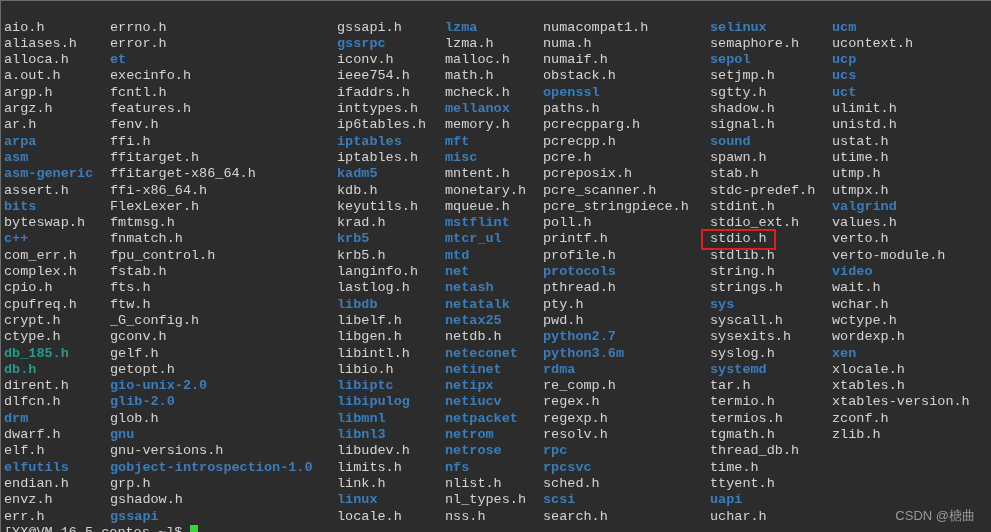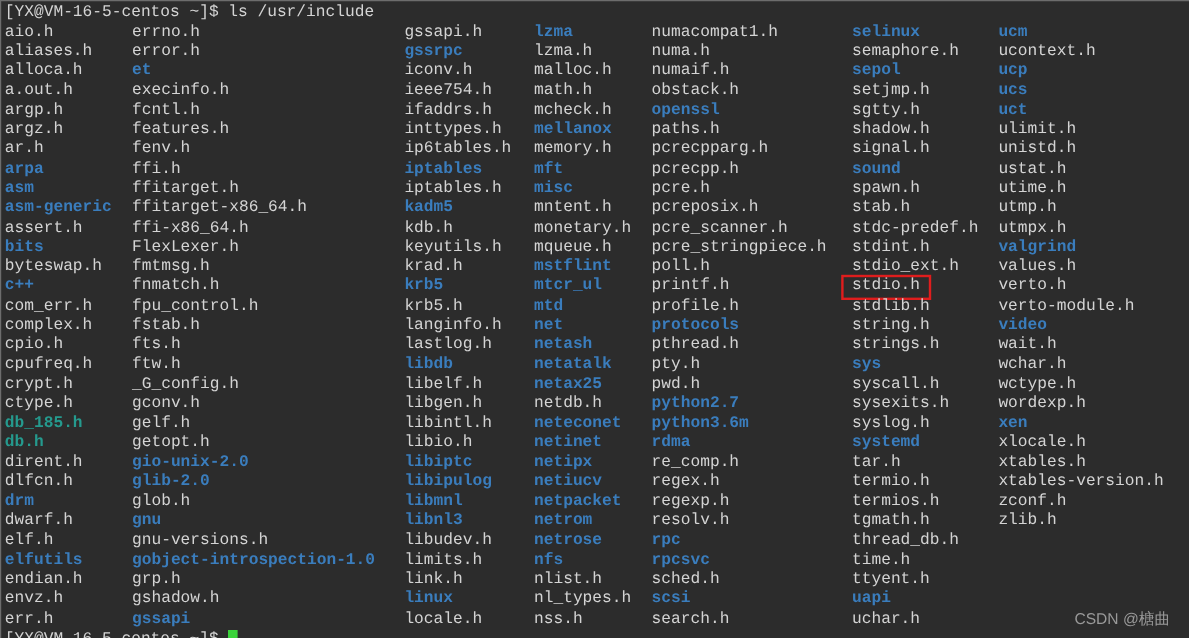--- a/index.html
+++ b/index.html
@@ -33,21 +33,20 @@
     position:absolute;right:16px;bottom:8px;
     font-family:"Liberation Sans","DejaVu Sans",sans-serif;
     font-size:13px;color:var(--wm,#999999);
   }
 </style>
 </head>
 <body>
 
 <div id="term">
 
-  <div class="pline" id="prompt-line-1"><span>[YX@VM-16-5-centos ~]$</span><span class="cmd">ls /usr/include</span></div>
 
   <div id="listing">
       <div class="col" style="left: 4px;"><div class="row" style="height: 16.3px;"><span class="ent t-f">aio.h</span></div><div class="row" style="height: 16.3px;"><span class="ent t-f">aliases.h</span></div><div class="row" style="height: 16.3px;"><span class="ent t-f">alloca.h</span></div><div class="row" style="height: 16.3px;"><span class="ent t-f">a.out.h</span></div><div class="row" style="height: 16.3px;"><span class="ent t-f">argp.h</span></div><div class="row" style="height: 16.3px;"><span class="ent t-f">argz.h</span></div><div class="row" style="height: 16.3px;"><span class="ent t-f">ar.h</span></div><div class="row" style="height: 16.3px;"><span class="ent t-d">arpa</span></div><div class="row" style="height: 16.3px;"><span class="ent t-d">asm</span></div><div class="row" style="height: 16.3px;"><span class="ent t-d">asm-generic</span></div><div class="row" style="height: 16.3px;"><span class="ent t-f">assert.h</span></div><div class="row" style="height: 16.3px;"><span class="ent t-d">bits</span></div><div class="row" style="height: 16.3px;"><span class="ent t-f">byteswap.h</span></div><div class="row" style="height: 16.3px;"><span class="ent t-d">c++</span></div><div class="row" style="height: 16.3px;"><span class="ent t-f">com_err.h</span></div><div class="row" style="height: 16.3px;"><span class="ent t-f">complex.h</span></div><div class="row" style="height: 16.3px;"><span class="ent t-f">cpio.h</span></div><div class="row" style="height: 16.3px;"><span class="ent t-f">cpufreq.h</span></div><div class="row" style="height: 16.3px;"><span class="ent t-f">crypt.h</span></div><div class="row" style="height: 16.3px;"><span class="ent t-f">ctype.h</span></div><div class="row" style="height: 16.3px;"><span class="ent t-l">db_185.h</span></div><div class="row" style="height: 16.3px;"><span class="ent t-l">db.h</span></div><div class="row" style="height: 16.3px;"><span class="ent t-f">dirent.h</span></div><div class="row" style="height: 16.3px;"><span class="ent t-f">dlfcn.h</span></div><div class="row" style="height: 16.3px;"><span class="ent t-d">drm</span></div><div class="row" style="height: 16.3px;"><span class="ent t-f">dwarf.h</span></div><div class="row" style="height: 16.3px;"><span class="ent t-f">elf.h</span></div><div class="row" style="height: 16.3px;"><span class="ent t-d">elfutils</span></div><div class="row" style="height: 16.3px;"><span class="ent t-f">endian.h</span></div><div class="row" style="height: 16.3px;"><span class="ent t-f">envz.h</span></div><div class="row" style="height: 16.3px;"><span class="ent t-f">err.h</span></div></div>
       <div class="col" style="left: 110px;"><div class="row" style="height: 16.3px;"><span class="ent t-f">errno.h</span></div><div class="row" style="height: 16.3px;"><span class="ent t-f">error.h</span></div><div class="row" style="height: 16.3px;"><span class="ent t-d">et</span></div><div class="row" style="height: 16.3px;"><span class="ent t-f">execinfo.h</span></div><div class="row" style="height: 16.3px;"><span class="ent t-f">fcntl.h</span></div><div class="row" style="height: 16.3px;"><span class="ent t-f">features.h</span></div><div class="row" style="height: 16.3px;"><span class="ent t-f">fenv.h</span></div><div class="row" style="height: 16.3px;"><span class="ent t-f">ffi.h</span></div><div class="row" style="height: 16.3px;"><span class="ent t-f">ffitarget.h</span></div><div class="row" style="height: 16.3px;"><span class="ent t-f">ffitarget-x86_64.h</span></div><div class="row" style="height: 16.3px;"><span class="ent t-f">ffi-x86_64.h</span></div><div class="row" style="height: 16.3px;"><span class="ent t-f">FlexLexer.h</span></div><div class="row" style="height: 16.3px;"><span class="ent t-f">fmtmsg.h</span></div><div class="row" style="height: 16.3px;"><span class="ent t-f">fnmatch.h</span></div><div class="row" style="height: 16.3px;"><span class="ent t-f">fpu_control.h</span></div><div class="row" style="height: 16.3px;"><span class="ent t-f">fstab.h</span></div><div class="row" style="height: 16.3px;"><span class="ent t-f">fts.h</span></div><div class="row" style="height: 16.3px;"><span class="ent t-f">ftw.h</span></div><div class="row" style="height: 16.3px;"><span class="ent t-f">_G_config.h</span></div><div class="row" style="height: 16.3px;"><span class="ent t-f">gconv.h</span></div><div class="row" style="height: 16.3px;"><span class="ent t-f">gelf.h</span></div><div class="row" style="height: 16.3px;"><span class="ent t-f">getopt.h</span></div><div class="row" style="height: 16.3px;"><span class="ent t-d">gio-unix-2.0</span></div><div class="row" style="height: 16.3px;"><span class="ent t-d">glib-2.0</span></div><div class="row" style="height: 16.3px;"><span class="ent t-f">glob.h</span></div><div class="row" style="height: 16.3px;"><span class="ent t-d">gnu</span></div><div class="row" style="height: 16.3px;"><span class="ent t-f">gnu-versions.h</span></div><div class="row" style="height: 16.3px;"><span class="ent t-d">gobject-introspection-1.0</span></div><div class="row" style="height: 16.3px;"><span class="ent t-f">grp.h</span></div><div class="row" style="height: 16.3px;"><span class="ent t-f">gshadow.h</span></div><div class="row" style="height: 16.3px;"><span class="ent t-d">gssapi</span></div></div>
       <div class="col" style="left: 337px;"><div class="row" style="height: 16.3px;"><span class="ent t-f">gssapi.h</span></div><div class="row" style="height: 16.3px;"><span class="ent t-d">gssrpc</span></div><div class="row" style="height: 16.3px;"><span class="ent t-f">iconv.h</span></div><div class="row" style="height: 16.3px;"><span class="ent t-f">ieee754.h</span></div><div class="row" style="height: 16.3px;"><span class="ent t-f">ifaddrs.h</span></div><div class="row" style="height: 16.3px;"><span class="ent t-f">inttypes.h</span></div><div class="row" style="height: 16.3px;"><span class="ent t-f">ip6tables.h</span></div><div class="row" style="height: 16.3px;"><span class="ent t-d">iptables</span></div><div class="row" style="height: 16.3px;"><span class="ent t-f">iptables.h</span></div><div class="row" style="height: 16.3px;"><span class="ent t-d">kadm5</span></div><div class="row" style="height: 16.3px;"><span class="ent t-f">kdb.h</span></div><div class="row" style="height: 16.3px;"><span class="ent t-f">keyutils.h</span></div><div class="row" style="height: 16.3px;"><span class="ent t-f">krad.h</span></div><div class="row" style="height: 16.3px;"><span class="ent t-d">krb5</span></div><div class="row" style="height: 16.3px;"><span class="ent t-f">krb5.h</span></div><div class="row" style="height: 16.3px;"><span class="ent t-f">langinfo.h</span></div><div class="row" style="height: 16.3px;"><span class="ent t-f">lastlog.h</span></div><div class="row" style="height: 16.3px;"><span class="ent t-d">libdb</span></div><div class="row" style="height: 16.3px;"><span class="ent t-f">libelf.h</span></div><div class="row" style="height: 16.3px;"><span class="ent t-f">libgen.h</span></div><div class="row" style="height: 16.3px;"><span class="ent t-f">libintl.h</span></div><div class="row" style="height: 16.3px;"><span class="ent t-f">libio.h</span></div><div class="row" style="height: 16.3px;"><span class="ent t-d">libiptc</span></div><div class="row" style="height: 16.3px;"><span class="ent t-d">libipulog</span></div><div class="row" style="height: 16.3px;"><span class="ent t-d">libmnl</span></div><div class="row" style="height: 16.3px;"><span class="ent t-d">libnl3</span></div><div class="row" style="height: 16.3px;"><span class="ent t-f">libudev.h</span></div><div class="row" style="height: 16.3px;"><span class="ent t-f">limits.h</span></div><div class="row" style="height: 16.3px;"><span class="ent t-f">link.h</span></div><div class="row" style="height: 16.3px;"><span class="ent t-d">linux</span></div><div class="row" style="height: 16.3px;"><span class="ent t-f">locale.h</span></div></div>
       <div class="col" style="left: 445px;"><div class="row" style="height: 16.3px;"><span class="ent t-d">lzma</span></div><div class="row" style="height: 16.3px;"><span class="ent t-f">lzma.h</span></div><div class="row" style="height: 16.3px;"><span class="ent t-f">malloc.h</span></div><div class="row" style="height: 16.3px;"><span class="ent t-f">math.h</span></div><div class="row" style="height: 16.3px;"><span class="ent t-f">mcheck.h</span></div><div class="row" style="height: 16.3px;"><span class="ent t-d">mellanox</span></div><div class="row" style="height: 16.3px;"><span class="ent t-f">memory.h</span></div><div class="row" style="height: 16.3px;"><span class="ent t-d">mft</span></div><div class="row" style="height: 16.3px;"><span class="ent t-d">misc</span></div><div class="row" style="height: 16.3px;"><span class="ent t-f">mntent.h</span></div><div class="row" style="height: 16.3px;"><span class="ent t-f">monetary.h</span></div><div class="row" style="height: 16.3px;"><span class="ent t-f">mqueue.h</span></div><div class="row" style="height: 16.3px;"><span class="ent t-d">mstflint</span></div><div class="row" style="height: 16.3px;"><span class="ent t-d">mtcr_ul</span></div><div class="row" style="height: 16.3px;"><span class="ent t-d">mtd</span></div><div class="row" style="height: 16.3px;"><span class="ent t-d">net</span></div><div class="row" style="height: 16.3px;"><span class="ent t-d">netash</span></div><div class="row" style="height: 16.3px;"><span class="ent t-d">netatalk</span></div><div class="row" style="height: 16.3px;"><span class="ent t-d">netax25</span></div><div class="row" style="height: 16.3px;"><span class="ent t-f">netdb.h</span></div><div class="row" style="height: 16.3px;"><span class="ent t-d">neteconet</span></div><div class="row" style="height: 16.3px;"><span class="ent t-d">netinet</span></div><div class="row" style="height: 16.3px;"><span class="ent t-d">netipx</span></div><div class="row" style="height: 16.3px;"><span class="ent t-d">netiucv</span></div><div class="row" style="height: 16.3px;"><span class="ent t-d">netpacket</span></div><div class="row" style="height: 16.3px;"><span class="ent t-d">netrom</span></div><div class="row" style="height: 16.3px;"><span class="ent t-d">netrose</span></div><div class="row" style="height: 16.3px;"><span class="ent t-d">nfs</span></div><div class="row" style="height: 16.3px;"><span class="ent t-f">nlist.h</span></div><div class="row" style="height: 16.3px;"><span class="ent t-f">nl_types.h</span></div><div class="row" style="height: 16.3px;"><span class="ent t-f">nss.h</span></div></div>
       <div class="col" style="left: 543px;"><div class="row" style="height: 16.3px;"><span class="ent t-f">numacompat1.h</span></div><div class="row" style="height: 16.3px;"><span class="ent t-f">numa.h</span></div><div class="row" style="height: 16.3px;"><span class="ent t-f">numaif.h</span></div><div class="row" style="height: 16.3px;"><span class="ent t-f">obstack.h</span></div><div class="row" style="height: 16.3px;"><span class="ent t-d">openssl</span></div><div class="row" style="height: 16.3px;"><span class="ent t-f">paths.h</span></div><div class="row" style="height: 16.3px;"><span class="ent t-f">pcrecpparg.h</span></div><div class="row" style="height: 16.3px;"><span class="ent t-f">pcrecpp.h</span></div><div class="row" style="height: 16.3px;"><span class="ent t-f">pcre.h</span></div><div class="row" style="height: 16.3px;"><span class="ent t-f">pcreposix.h</span></div><div class="row" style="height: 16.3px;"><span class="ent t-f">pcre_scanner.h</span></div><div class="row" style="height: 16.3px;"><span class="ent t-f">pcre_stringpiece.h</span></div><div class="row" style="height: 16.3px;"><span class="ent t-f">poll.h</span></div><div class="row" style="height: 16.3px;"><span class="ent t-f">printf.h</span></div><div class="row" style="height: 16.3px;"><span class="ent t-f">profile.h</span></div><div class="row" style="height: 16.3px;"><span class="ent t-d">protocols</span></div><div class="row" style="height: 16.3px;"><span class="ent t-f">pthread.h</span></div><div class="row" style="height: 16.3px;"><span class="ent t-f">pty.h</span></div><div class="row" style="height: 16.3px;"><span class="ent t-f">pwd.h</span></div><div class="row" style="height: 16.3px;"><span class="ent t-d">python2.7</span></div><div class="row" style="height: 16.3px;"><span class="ent t-d">python3.6m</span></div><div class="row" style="height: 16.3px;"><span class="ent t-d">rdma</span></div><div class="row" style="height: 16.3px;"><span class="ent t-f">re_comp.h</span></div><div class="row" style="height: 16.3px;"><span class="ent t-f">regex.h</span></div><div class="row" style="height: 16.3px;"><span class="ent t-f">regexp.h</span></div><div class="row" style="height: 16.3px;"><span class="ent t-f">resolv.h</span></div><div class="row" style="height: 16.3px;"><span class="ent t-d">rpc</span></div><div class="row" style="height: 16.3px;"><span class="ent t-d">rpcsvc</span></div><div class="row" style="height: 16.3px;"><span class="ent t-f">sched.h</span></div><div class="row" style="height: 16.3px;"><span class="ent t-d">scsi</span></div><div class="row" style="height: 16.3px;"><span class="ent t-f">search.h</span></div></div>
       <div class="col" style="left: 710px;"><div class="row" style="height: 16.3px;"><span class="ent t-d">selinux</span></div><div class="row" style="height: 16.3px;"><span class="ent t-f">semaphore.h</span></div><div class="row" style="height: 16.3px;"><span class="ent t-d">sepol</span></div><div class="row" style="height: 16.3px;"><span class="ent t-f">setjmp.h</span></div><div class="row" style="height: 16.3px;"><span class="ent t-f">sgtty.h</span></div><div class="row" style="height: 16.3px;"><span class="ent t-f">shadow.h</span></div><div class="row" style="height: 16.3px;"><span class="ent t-f">signal.h</span></div><div class="row" style="height: 16.3px;"><span class="ent t-d">sound</span></div><div class="row" style="height: 16.3px;"><span class="ent t-f">spawn.h</span></div><div class="row" style="height: 16.3px;"><span class="ent t-f">stab.h</span></div><div class="row" style="height: 16.3px;"><span class="ent t-f">stdc-predef.h</span></div><div class="row" style="height: 16.3px;"><span class="ent t-f">stdint.h</span></div><div class="row" style="height: 16.3px;"><span class="ent t-f">stdio_ext.h</span></div><div class="row" style="height: 16.3px;"><span class="ent t-f hl">stdio.h</span></div><div class="row" style="height: 16.3px;"><span class="ent t-f">stdlib.h</span></div><div class="row" style="height: 16.3px;"><span class="ent t-f">string.h</span></div><div class="row" style="height: 16.3px;"><span class="ent t-f">strings.h</span></div><div class="row" style="height: 16.3px;"><span class="ent t-d">sys</span></div><div class="row" style="height: 16.3px;"><span class="ent t-f">syscall.h</span></div><div class="row" style="height: 16.3px;"><span class="ent t-f">sysexits.h</span></div><div class="row" style="height: 16.3px;"><span class="ent t-f">syslog.h</span></div><div class="row" style="height: 16.3px;"><span class="ent t-d">systemd</span></div><div class="row" style="height: 16.3px;"><span class="ent t-f">tar.h</span></div><div class="row" style="height: 16.3px;"><span class="ent t-f">termio.h</span></div><div class="row" style="height: 16.3px;"><span class="ent t-f">termios.h</span></div><div class="row" style="height: 16.3px;"><span class="ent t-f">tgmath.h</span></div><div class="row" style="height: 16.3px;"><span class="ent t-f">thread_db.h</span></div><div class="row" style="height: 16.3px;"><span class="ent t-f">time.h</span></div><div class="row" style="height: 16.3px;"><span class="ent t-f">ttyent.h</span></div><div class="row" style="height: 16.3px;"><span class="ent t-d">uapi</span></div><div class="row" style="height: 16.3px;"><span class="ent t-f">uchar.h</span></div></div>
       <div class="col" style="left: 832px;"><div class="row" style="height: 16.3px;"><span class="ent t-d">ucm</span></div><div class="row" style="height: 16.3px;"><span class="ent t-f">ucontext.h</span></div><div class="row" style="height: 16.3px;"><span class="ent t-d">ucp</span></div><div class="row" style="height: 16.3px;"><span class="ent t-d">ucs</span></div><div class="row" style="height: 16.3px;"><span class="ent t-d">uct</span></div><div class="row" style="height: 16.3px;"><span class="ent t-f">ulimit.h</span></div><div class="row" style="height: 16.3px;"><span class="ent t-f">unistd.h</span></div><div class="row" style="height: 16.3px;"><span class="ent t-f">ustat.h</span></div><div class="row" style="height: 16.3px;"><span class="ent t-f">utime.h</span></div><div class="row" style="height: 16.3px;"><span class="ent t-f">utmp.h</span></div><div class="row" style="height: 16.3px;"><span class="ent t-f">utmpx.h</span></div><div class="row" style="height: 16.3px;"><span class="ent t-d">valgrind</span></div><div class="row" style="height: 16.3px;"><span class="ent t-f">values.h</span></div><div class="row" style="height: 16.3px;"><span class="ent t-f">verto.h</span></div><div class="row" style="height: 16.3px;"><span class="ent t-f">verto-module.h</span></div><div class="row" style="height: 16.3px;"><span class="ent t-d">video</span></div><div class="row" style="height: 16.3px;"><span class="ent t-f">wait.h</span></div><div class="row" style="height: 16.3px;"><span class="ent t-f">wchar.h</span></div><div class="row" style="height: 16.3px;"><span class="ent t-f">wctype.h</span></div><div class="row" style="height: 16.3px;"><span class="ent t-f">wordexp.h</span></div><div class="row" style="height: 16.3px;"><span class="ent t-d">xen</span></div><div class="row" style="height: 16.3px;"><span class="ent t-f">xlocale.h</span></div><div class="row" style="height: 16.3px;"><span class="ent t-f">xtables.h</span></div><div class="row" style="height: 16.3px;"><span class="ent t-f">xtables-version.h</span></div><div class="row" style="height: 16.3px;"><span class="ent t-f">zconf.h</span></div><div class="row" style="height: 16.3px;"><span class="ent t-f">zlib.h</span></div></div>
     </div>

